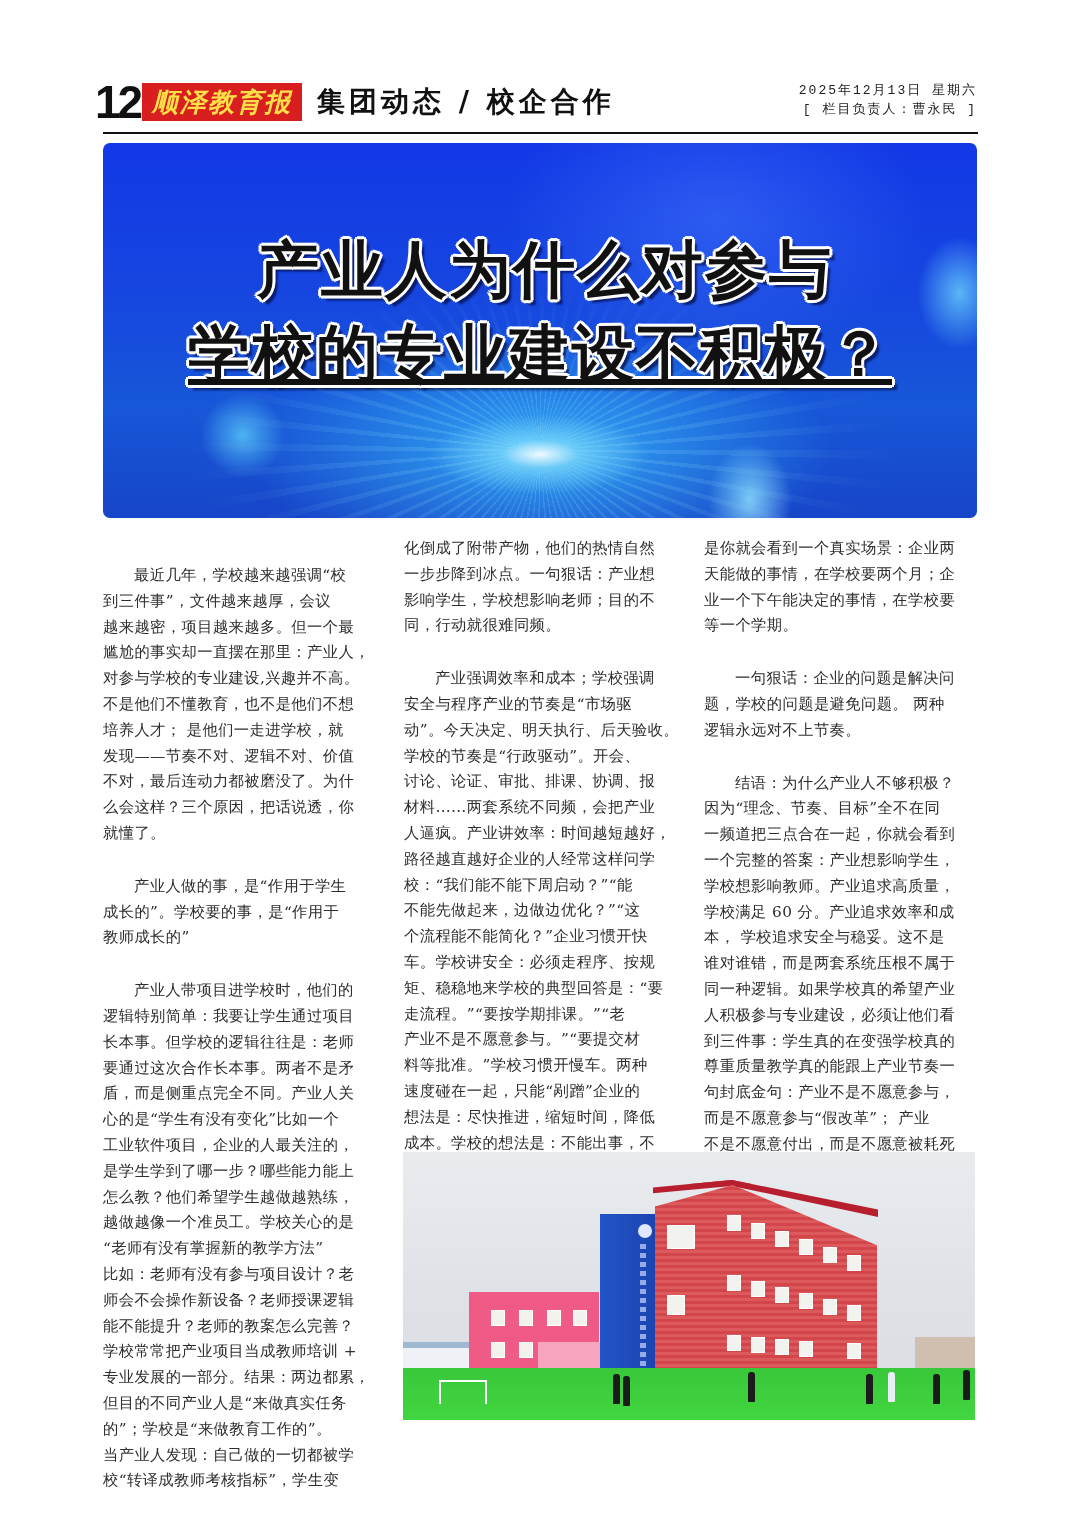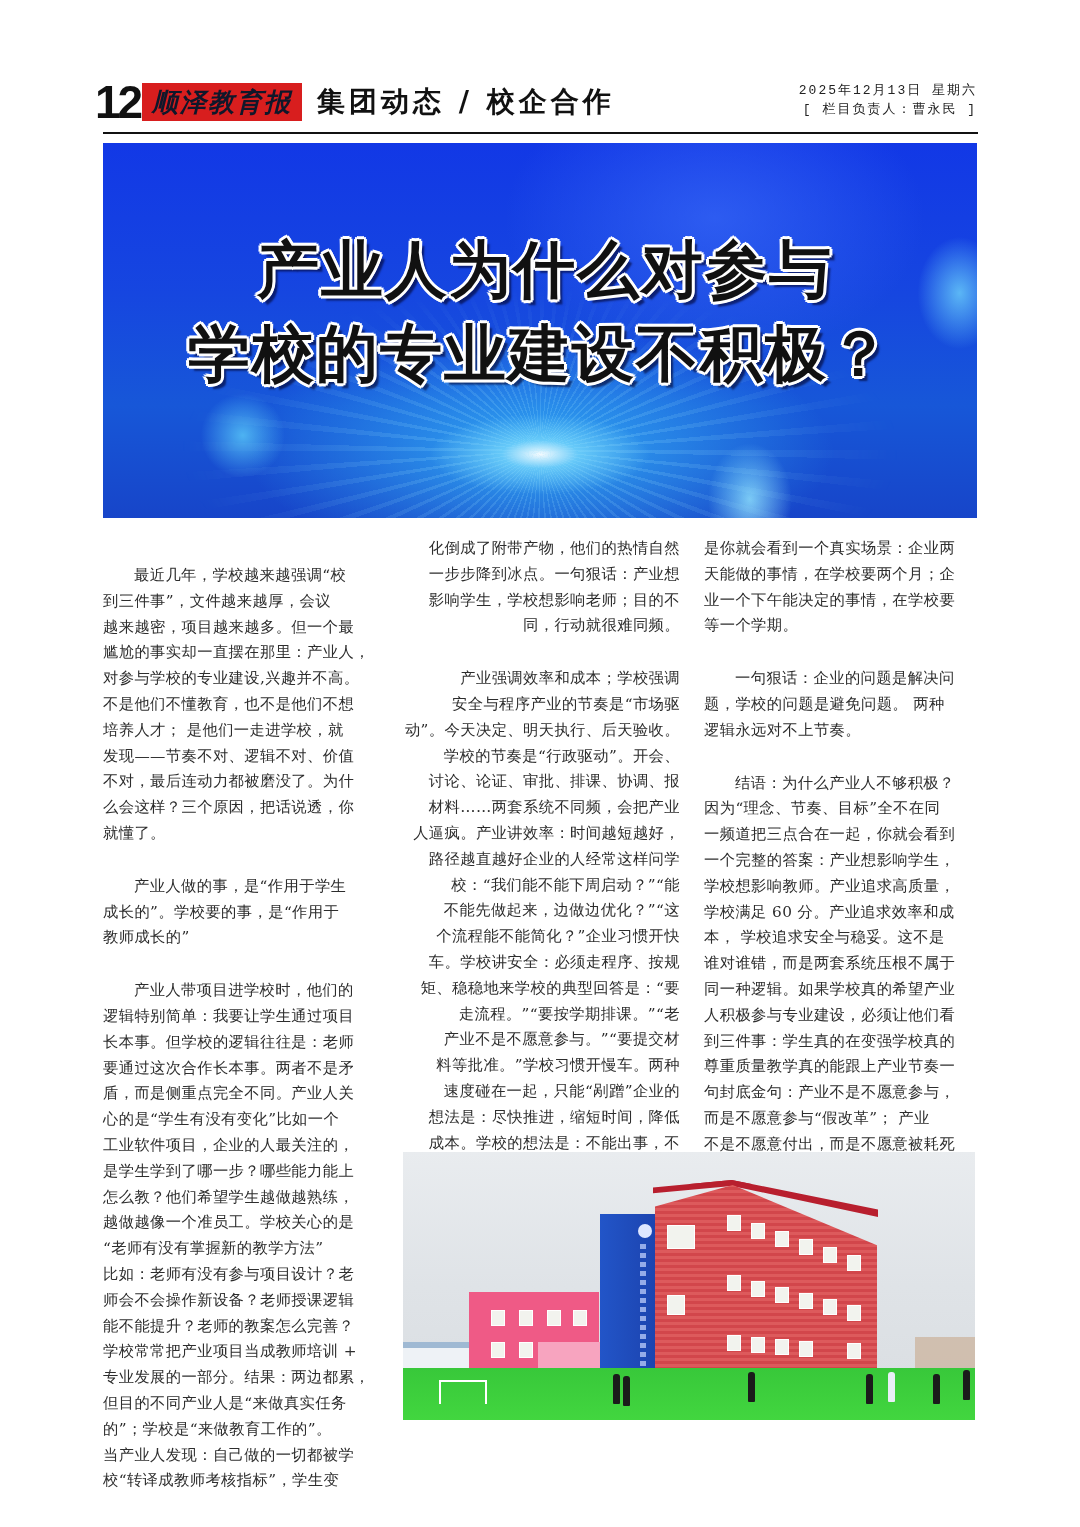--- a/index.html
+++ b/index.html
@@ -7,21 +7,21 @@
     width: 1080px; height: 1527px; background: #ffffff; position: relative; overflow: hidden;
     font-family: "DejaVu Serif", "Liberation Serif", serif; color: #2a2a2a;
   }
   .masthead { position: absolute; left: 95px; top: 80px; width: 885px; height: 50px; }
   .page-no {
     position: absolute; left: 0; top: 2px; font-family: "Liberation Sans", "DejaVu Sans", sans-serif;
     font-weight: bold; font-size: 46px; letter-spacing: -3px; color: #111; line-height: 40px;
   }
   .brand {
     position: absolute; left: 47px; top: 3px; width: 160px; height: 38px; background: #d81e1e;
-    color: #0f172a; font-family: "DejaVu Serif", serif; font-weight: bold; font-style: italic;
+    color: #fde047; font-family: "DejaVu Serif", serif; font-weight: bold; font-style: italic;
     font-size: 26px; line-height: 38px; text-align: center; letter-spacing: 2px;
   }
   .section {
     position: absolute; left: 222px; top: 2px; font-family: "DejaVu Sans", sans-serif;
     font-weight: bold; font-size: 28px; line-height: 40px; color: #111; letter-spacing: 4px;
   }
   .dateline {
     position: absolute; right: 3px; top: 1px; text-align: right;
     font-family: Liberation Mono, monospace; font-size: 13px; color: #222; line-height: 19px; letter-spacing: 2px;
   }
@@ -30,45 +30,46 @@
   .banner {
     position: absolute; left: 103px; top: 143px; width: 874px; height: 375px; overflow: hidden;
     background:
       radial-gradient(ellipse 110px 40px at 50% 83%, rgba(255,255,255,0.95), rgba(140,230,255,0.6) 35%, rgba(0,0,0,0) 100%),
       radial-gradient(ellipse 420px 170px at 50% 82%, rgba(60,200,255,0.75), rgba(0,0,0,0) 70%),
       radial-gradient(ellipse 60px 60px at 16% 78%, rgba(100,220,255,0.7), rgba(0,0,0,0) 70%),
       radial-gradient(ellipse 60px 80px at 74% 95%, rgba(160,235,255,0.8), rgba(0,0,0,0) 70%),
       radial-gradient(ellipse 60px 80px at 98% 40%, rgba(120,230,255,0.7), rgba(0,0,0,0) 70%),
       radial-gradient(ellipse 300px 200px at 70% 20%, rgba(70,120,255,0.5), rgba(0,0,0,0) 70%),
       linear-gradient(180deg, #1238e6 0%, #1646e0 40%, #1757d8 70%, #1745c9 100%);
+    border-radius: 7px;
   }
   .rays {
     position: absolute; left: 0; top: 0; width: 100%; height: 100%;
     background: repeating-conic-gradient(from 90deg at 50% 82%, rgba(160,230,255,0.18) 0deg 1.5deg, rgba(0,0,0,0) 1.5deg 5deg);
     -webkit-mask-image: radial-gradient(ellipse 480px 220px at 50% 82%, #000 20%, transparent 75%);
     mask-image: radial-gradient(ellipse 480px 220px at 50% 82%, #000 20%, transparent 75%);
   }
   .headline {
     position: absolute; left: 0; top: 85px; width: 100%; text-align: center;
     font-family: "DejaVu Sans", sans-serif; font-weight: bold; color: #111; font-size: 62px;
     line-height: 84px; letter-spacing: 2px;
     text-shadow: 0 0 0 #fff, 2px 2px 0 #fff, -2px -2px 0 #fff, 2px -2px 0 #fff, -2px 2px 0 #fff,
                  3px 0 0 #fff, -3px 0 0 #fff, 0 3px 0 #fff, 0 -3px 0 #fff, 5px 5px 2px rgba(0,0,40,0.6);
   }
   .headline .l1 { display: block; padding-left: 10px; }
-  .headline .l2 { display: block; }
+  .headline .l2 { display: block; text-decoration: underline; }
 
   .col {
     position: absolute; top: 536px; width: 276px; font-size: 15.3px; line-height: 25.8px;
     color: #2d2d2d; letter-spacing: 0.4px;
   }
   .col .ln { display: block; white-space: nowrap; height: 25.8px; overflow: visible; }
   .col .ind { padding-left: 31px; margin-top: 27px; }
   #col1 { left: 103px; }
-  #col2 { left: 404px; text-align: right; }
+  #col2 { left: 404px; }
   #col3 { left: 704px; }
 
   .photo {
     position: absolute; left: 403px; top: 1152px; width: 572px; height: 268px; overflow: hidden;
     background: linear-gradient(180deg, #e9ecef 0%, #dfe3e7 50%, #d9dde1 100%);
   }
   .photo .grass { position: absolute; left: 0; bottom: 0; width: 100%; height: 52px; background: linear-gradient(180deg, #38c83a, #42d63f); }
   .photo .shed { position: absolute; left: 0; top: 190px; width: 66px; height: 46px; background: #eef2f6; border-top: 6px solid #9fb9d3; }
   .photo .pinkbld { position: absolute; left: 66px; top: 140px; width: 130px; height: 100px; background: #ef5a86; }
   .photo .pinkbld .win, .photo .redbld .win { position: absolute; width: 12px; height: 14px; background: #f2f3ee; border: 1px solid #fff; }

